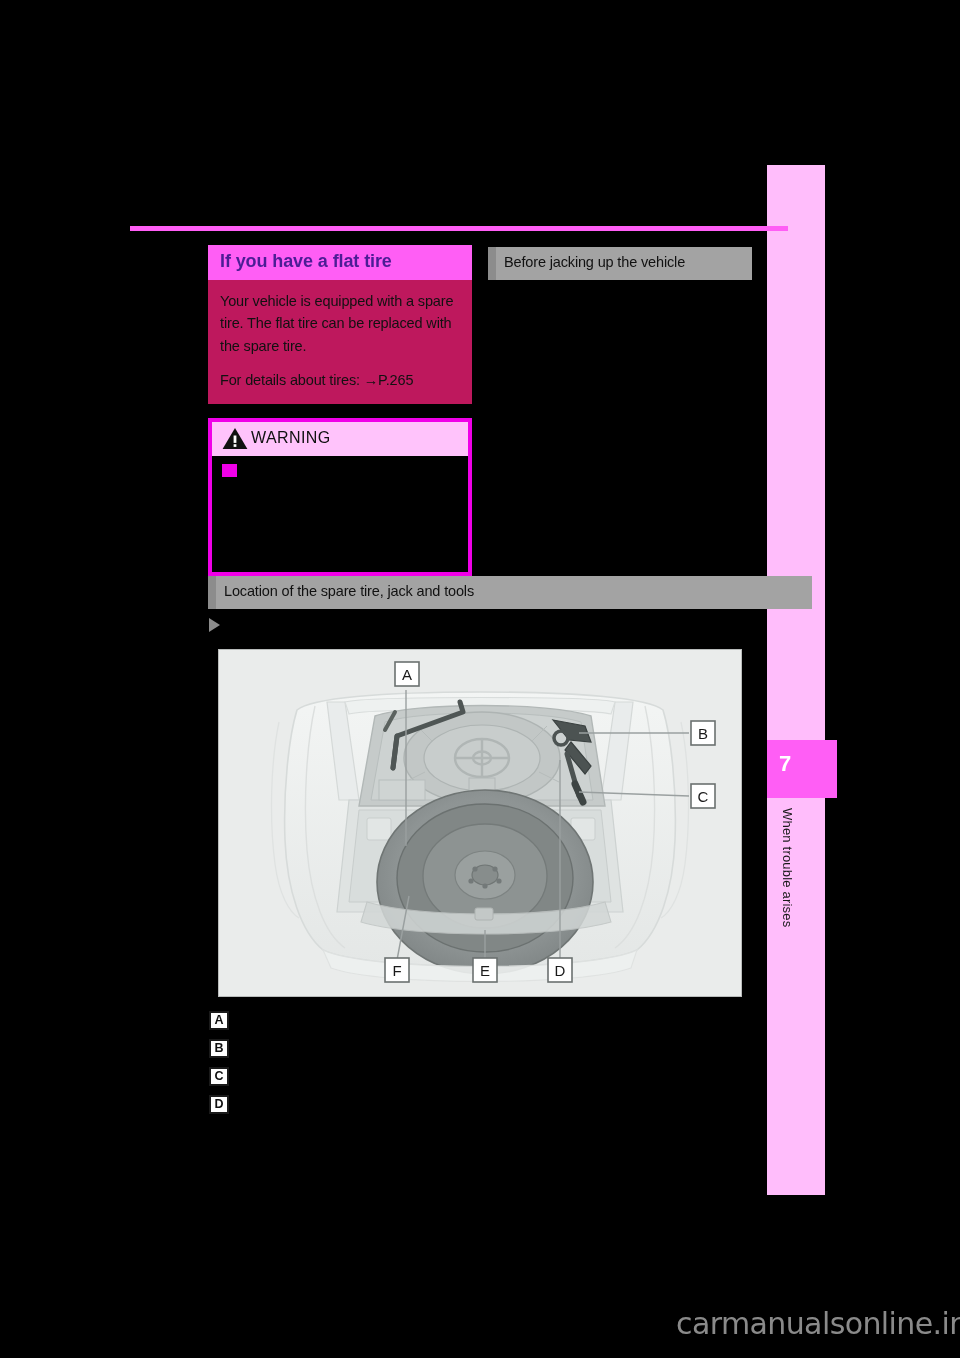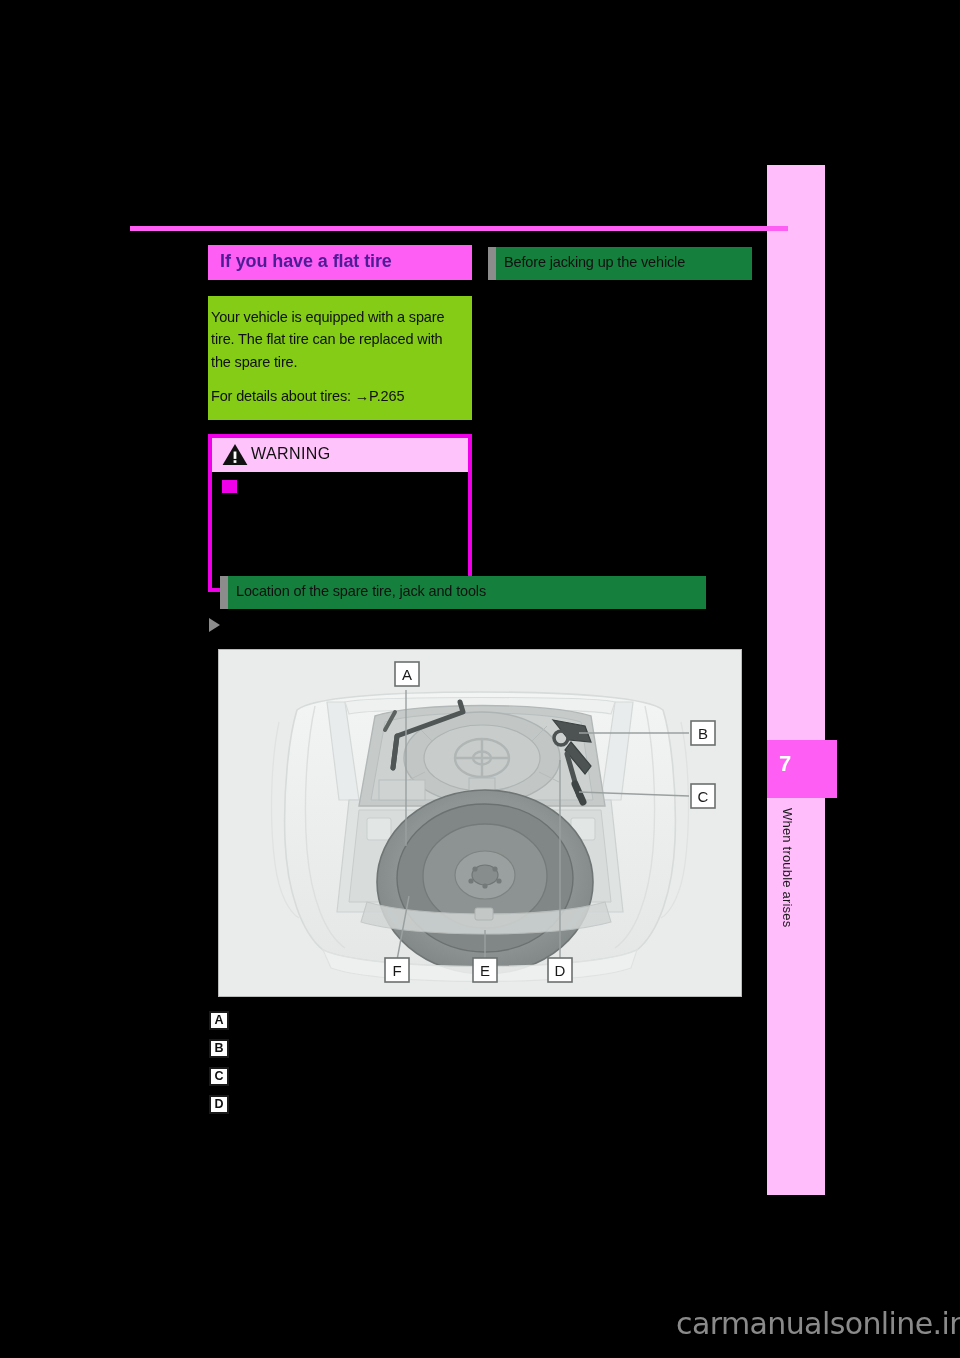--- a/index.html
+++ b/index.html
@@ -78,26 +78,25 @@
     background: #ff5ef5;
     color: #4c1d95;
     font-size: 18px;
     font-weight: bold;
     padding: 7px 12px 9px 12px;
     letter-spacing: -0.1px;
     line-height: 1.05;
   }
 
   .intro-box {
-    margin-top: 16px;
-    background: #84cc16;
+    background: #be185d;
     color: #111111;
     font-size: 14.5px;
     line-height: 1.55;
-    padding: 10px 12px 12px 3px;
+    padding: 10px 12px 12px 12px;
     letter-spacing: -0.15px;
   }
   .intro-box p { margin: 0; }
   .intro-box p + p { margin-top: 12px; }
 
   
   .warn-wrap {
     margin-top: 14px;
     border: 4px solid #f000e8;
     background: #000000;
@@ -124,21 +123,21 @@
     width: 15px;
     height: 13px;
     background: #f000e8;
     display: block;
   }
 
   
   .gray-head {
     display: flex;
     align-items: stretch;
-    background: #15803d;
+    background: #a3a3a3;
   }
   .gray-head .accent {
     flex: 0 0 auto;
     width: 8px;
     background: #8c8c8c;
   }
   .gray-head .ghtext {
     color: #111111;
     font-size: 14.5px;
     padding: 6px 0 7px 8px;
@@ -149,23 +148,23 @@
   .col-right-head {
     position: absolute;
     left: 488px;
     top: 247px;
     width: 264px;
   }
 
   
   .loc-head {
     position: absolute;
-    left: 220px;
+    left: 208px;
     top: 576px;
-    width: 486px;
+    width: 604px;
   }
 
   .tri-marker {
     position: absolute;
     left: 209px;
     top: 618px;
     width: 0; height: 0;
     border-left: 11px solid #8c8c8c;
     border-top: 7px solid transparent;
     border-bottom: 7px solid transparent;

